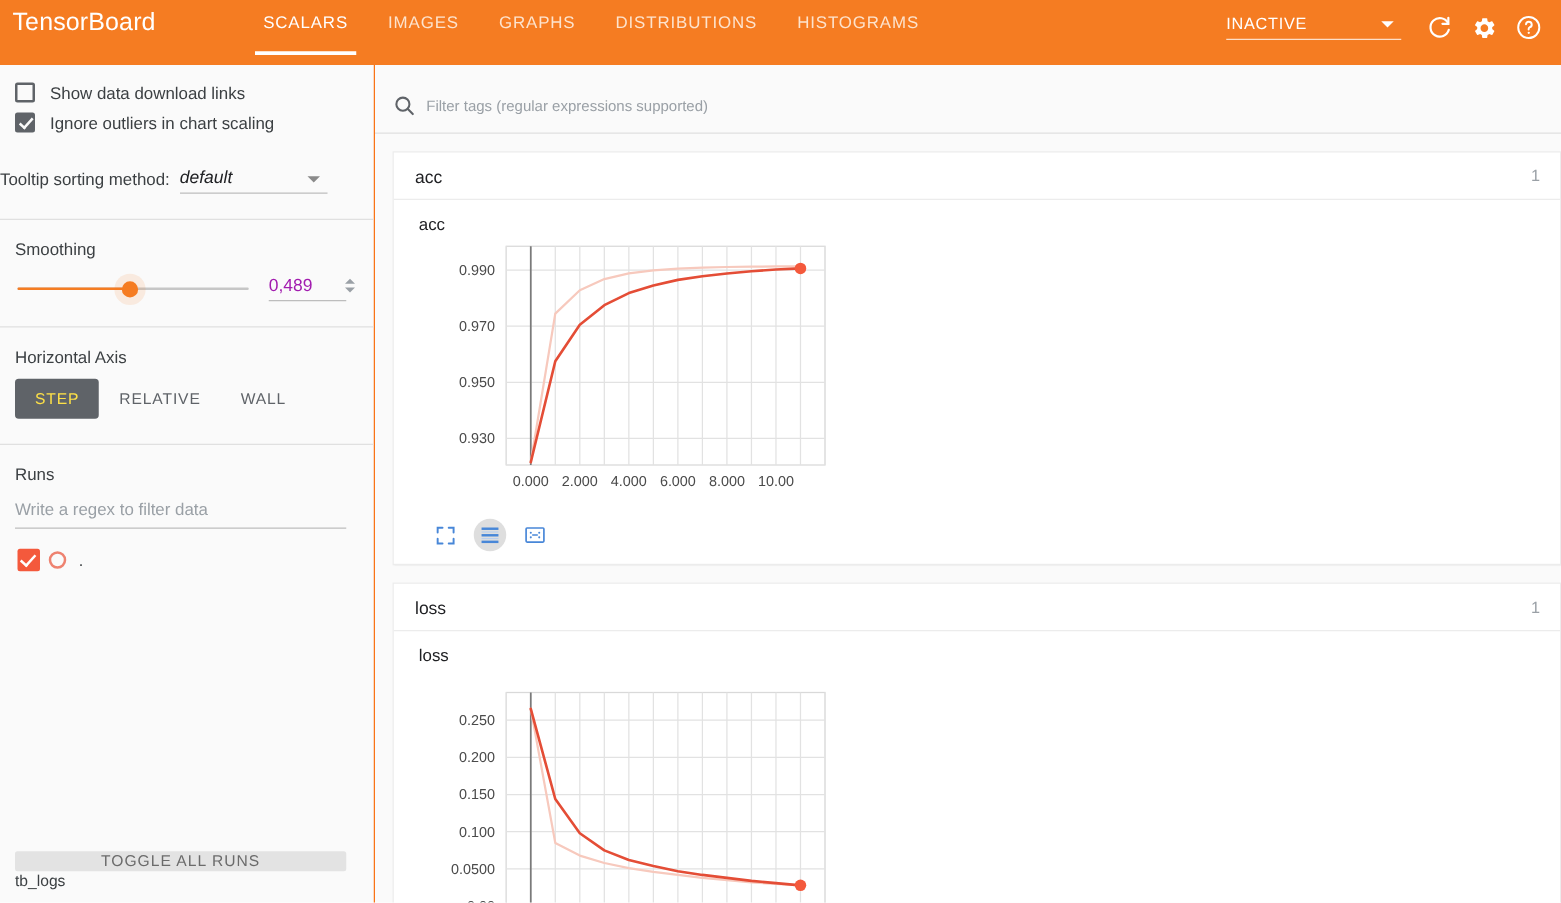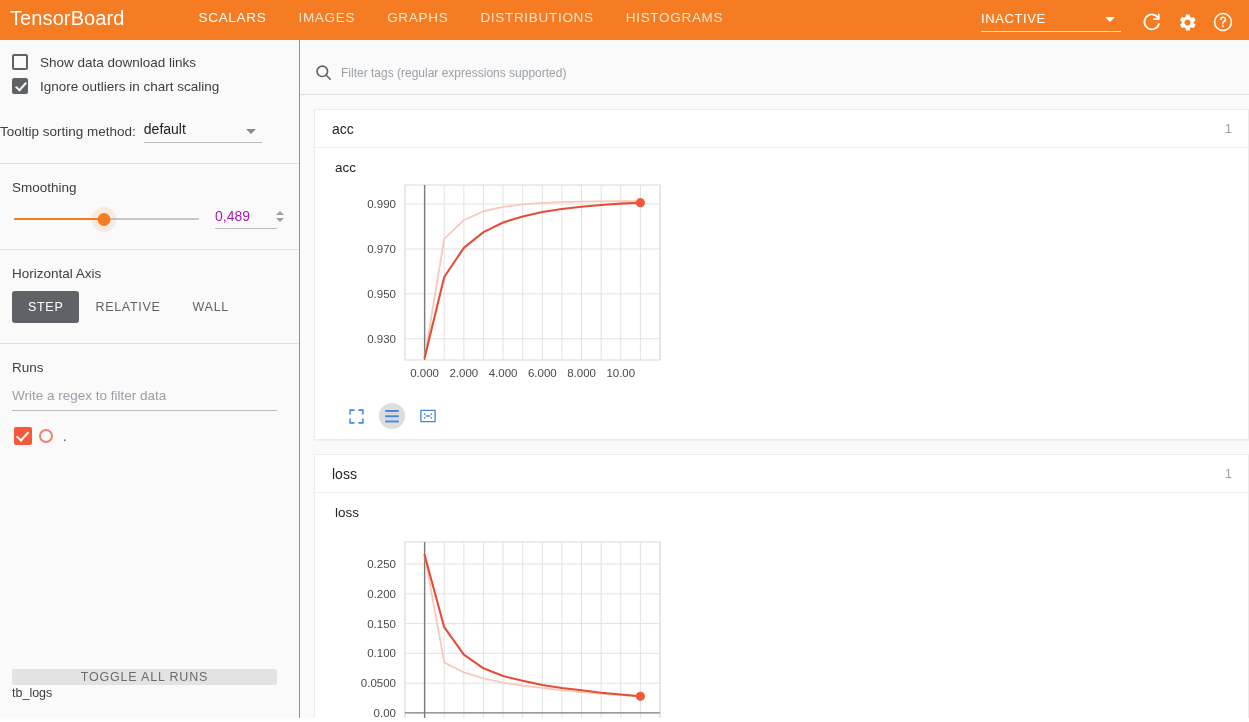--- a/index.html
+++ b/index.html
@@ -7,27 +7,28 @@
     margin: 0; padding: 0;
     width: 1249px; height: 722px;
     overflow: hidden;
     background: #fff;
     font-family: "Liberation Sans", sans-serif;
     -webkit-font-smoothing: antialiased;
   }
 
   
   #header {
-    height: 40px;
+    height: 52px;
     background: #f57c22;
     display: flex;
     align-items: flex-start;
     position: relative;
     color: #fff;
     overflow: hidden;
+    gap: 12px;
   }
   #brand {
     font-size: 20px;
     color: #fff;
     padding: 7px 0 0 10px;
     letter-spacing: .1px;
     white-space: nowrap;
     flex: 0 0 auto;
   }
   #tabs {
@@ -145,20 +146,21 @@
   #tooltip-row {
     display: flex; align-items: flex-end;
     margin-top: 23px;
     padding-left: 0;
   }
   #tooltip-row .lbl { font-size: 13.5px; color: #3c4043; padding-bottom: 4px; }
   #tooltip-select {
     position: relative;
     margin-left: 8px;
     width: 118px;
+    font-style: italic;
   }
   #tooltip-select .sel-text {
     font-size: 14px; color: #202124; padding-bottom: 5px;
   }
   #tooltip-select .underline { height: 1px; background: #bdbdbd; }
   #tooltip-select .caret {
     position: absolute; right: 6px; bottom: 9px;
     width: 0; height: 0;
     border-left: 5px solid transparent;
     border-right: 5px solid transparent;
@@ -220,21 +222,21 @@
   #hz-buttons { display: flex; padding: 10px 0 0 12px; }
   .hz-btn {
     font-size: 12.5px;
     letter-spacing: .7px;
     color: #5f6368;
     padding: 9px 16px;
     border-radius: 3px;
     cursor: pointer;
     white-space: nowrap;
   }
-  .hz-btn.active { background: #5f6368; color: #ffffff; }
+  .hz-btn.active { background: #5f6368; color: #fde047; }
 
   #runs-filter {
     margin: 13px 22px 0 12px;
   }
   #runs-filter .inp {
     font-size: 13.5px; color: #9aa0a6;
     padding-bottom: 7px;
   }
   #runs-filter .underline { height: 1px; background: #bdbdbd; }
 

